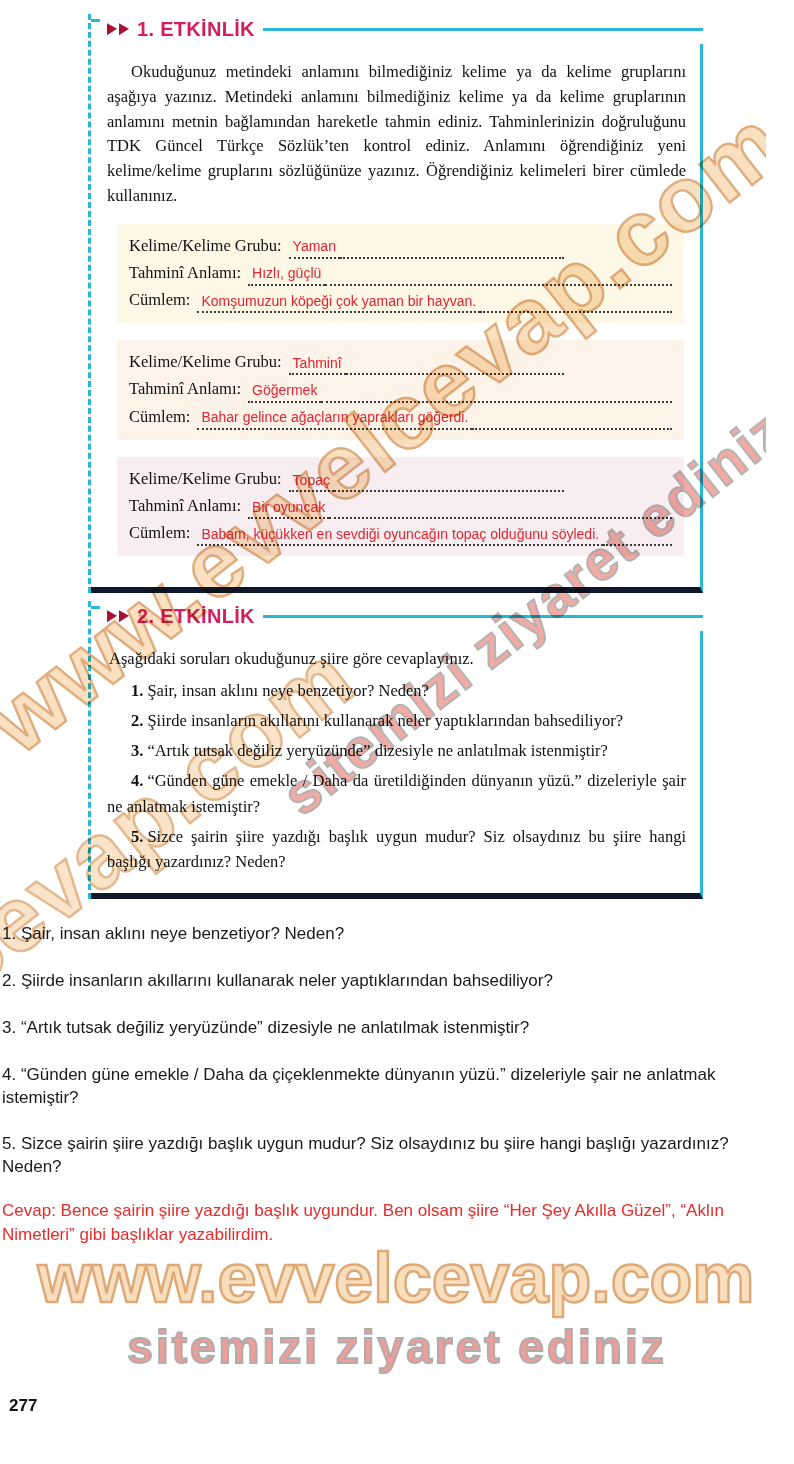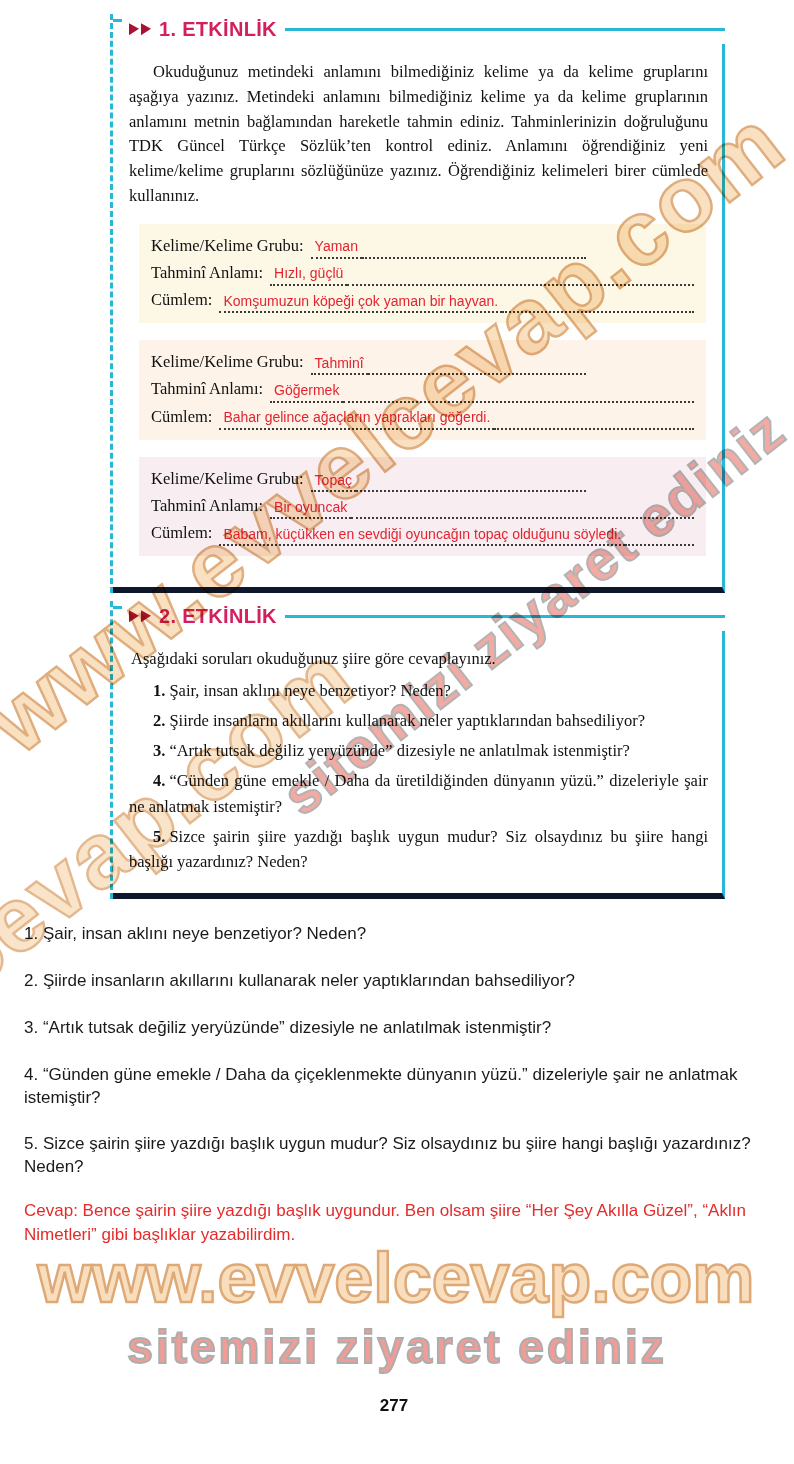--- a/index.html
+++ b/index.html
@@ -1,17 +1,17 @@
 <!DOCTYPE html>
 <html><head>
 <meta charset="utf-8">
 <style>
   html,body{margin:0;padding:0;background:#fff;}
   .page{position:relative;width:766px;height:1464px;background:#ffffff;overflow:hidden;
-        font-family:"Liberation Serif",serif;color:#111;padding-left:22px;}
+        font-family:"Liberation Serif",serif;color:#111;}
   
   .activity{margin-left:88px;width:612px;border-left:3px dashed #29b7d8;position:relative;z-index:1;}
   .act-header{display:flex;align-items:center;height:30px;}
   .corner{width:9px;height:9px;border-top:3px solid #29b7d8;margin:-8px 7px 0 0;flex:0 0 auto;}
   .tri{width:0;height:0;border-left:10px solid #a81334;border-top:6px solid transparent;
        border-bottom:6px solid transparent;display:inline-block;margin-right:2px;transform:skewY(-4deg);}
   .tri.t2{margin-right:8px;}
   .act-title{color:#d41f5e;font-family:"Liberation Sans",sans-serif;font-weight:bold;
              font-size:20px;letter-spacing:.3px;margin-right:8px;white-space:nowrap;}
   .header-line{flex:1;height:3px;background:#29b7d8;margin-top:1px;}
@@ -44,21 +44,21 @@
       -webkit-text-stroke:2.5px #d89a5e;opacity:.8;transform:rotate(-38deg);transform-origin:0 50%;}
   .wm-visit-diag{left:290px;top:770px;font-size:56px;letter-spacing:2px;color:#ef8d83;
       -webkit-text-stroke:2px #9a9a9a;opacity:.75;transform:rotate(-38deg);transform-origin:0 50%;}
   .wm-site-diag2{left:-430px;top:1215px;font-size:92px;letter-spacing:2px;color:#f8d9b2;
       -webkit-text-stroke:2.5px #d89a5e;opacity:.7;transform:rotate(-38deg);transform-origin:0 50%;}
   .wm-site-bottom{left:-14px;top:1238px;width:820px;text-align:center;font-size:70px;
       letter-spacing:0px;color:#f8d9b2;-webkit-text-stroke:2.5px #d89a5e;opacity:.85;}
   .wm-visit-bottom{left:0;top:1320px;width:794px;text-align:center;font-size:46px;
       letter-spacing:3px;color:#ee837b;-webkit-text-stroke:2px #999;opacity:.8;}
   
-  .pagenum{position:absolute;left:0;width:100%;top:1396px;text-align:center;
+  .pagenum{position:absolute;left:9px;width:100%;top:1396px;text-align:left;
            font-family:"Liberation Sans",sans-serif;font-weight:bold;font-size:17px;color:#111;z-index:1;}
   .spacer-top{height:14px;}
   .gap1{height:8px;}
 </style>
 </head>
 <body>
 
 <div class="page">
 
   <div class="spacer-top"></div>

